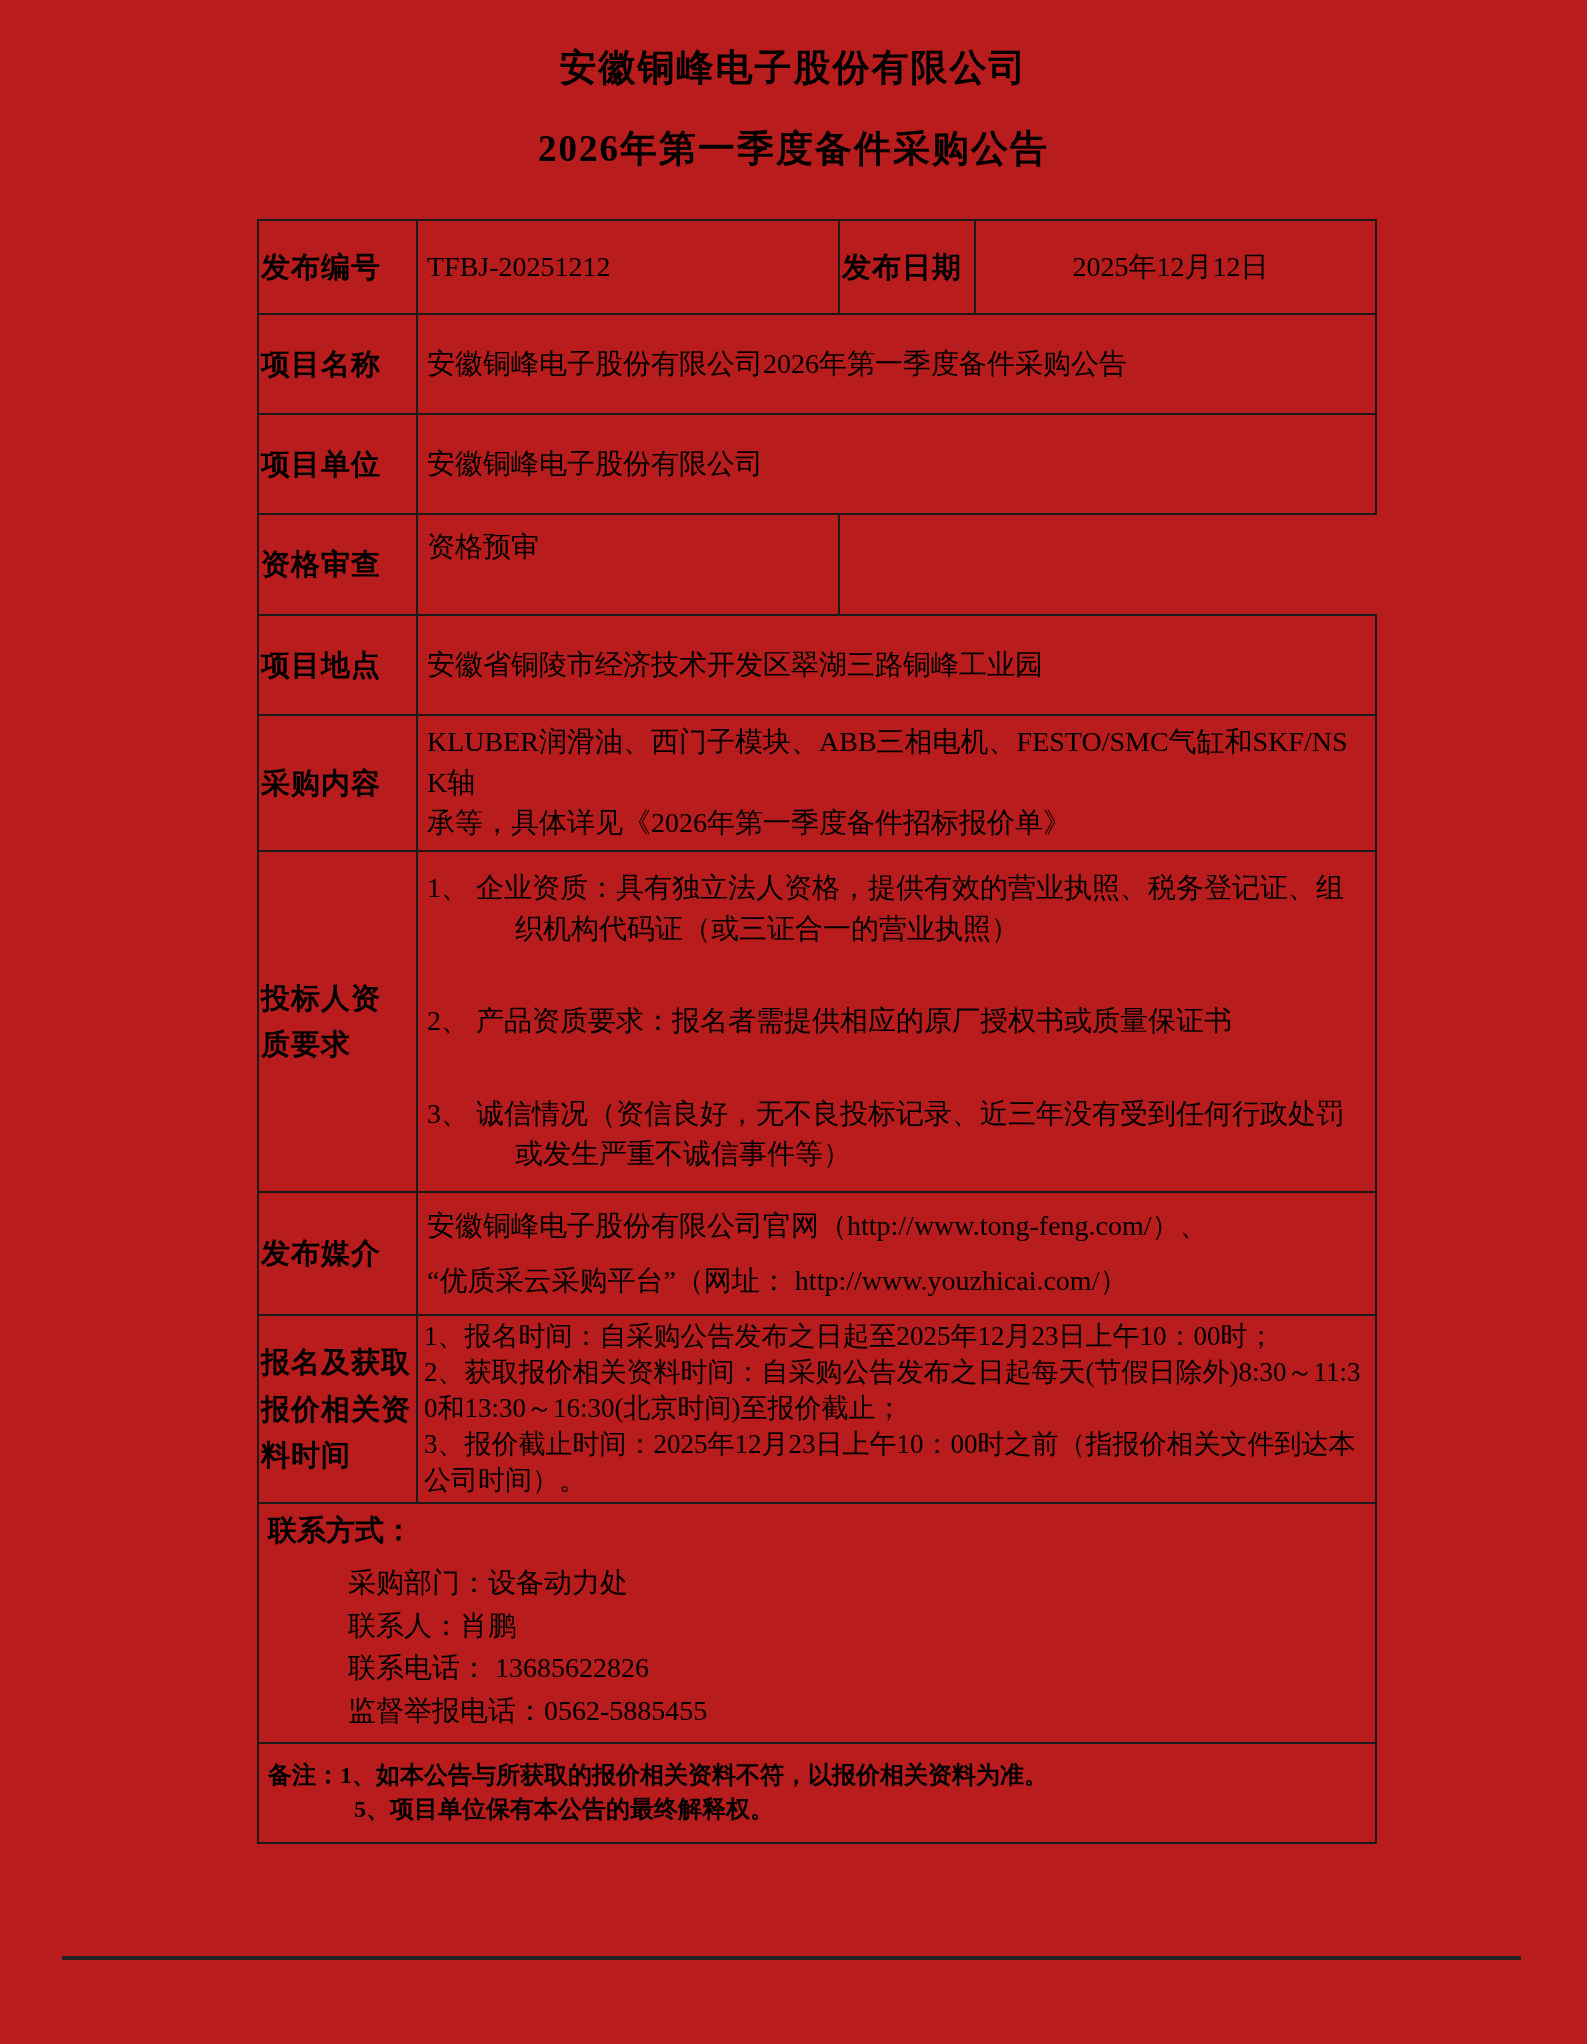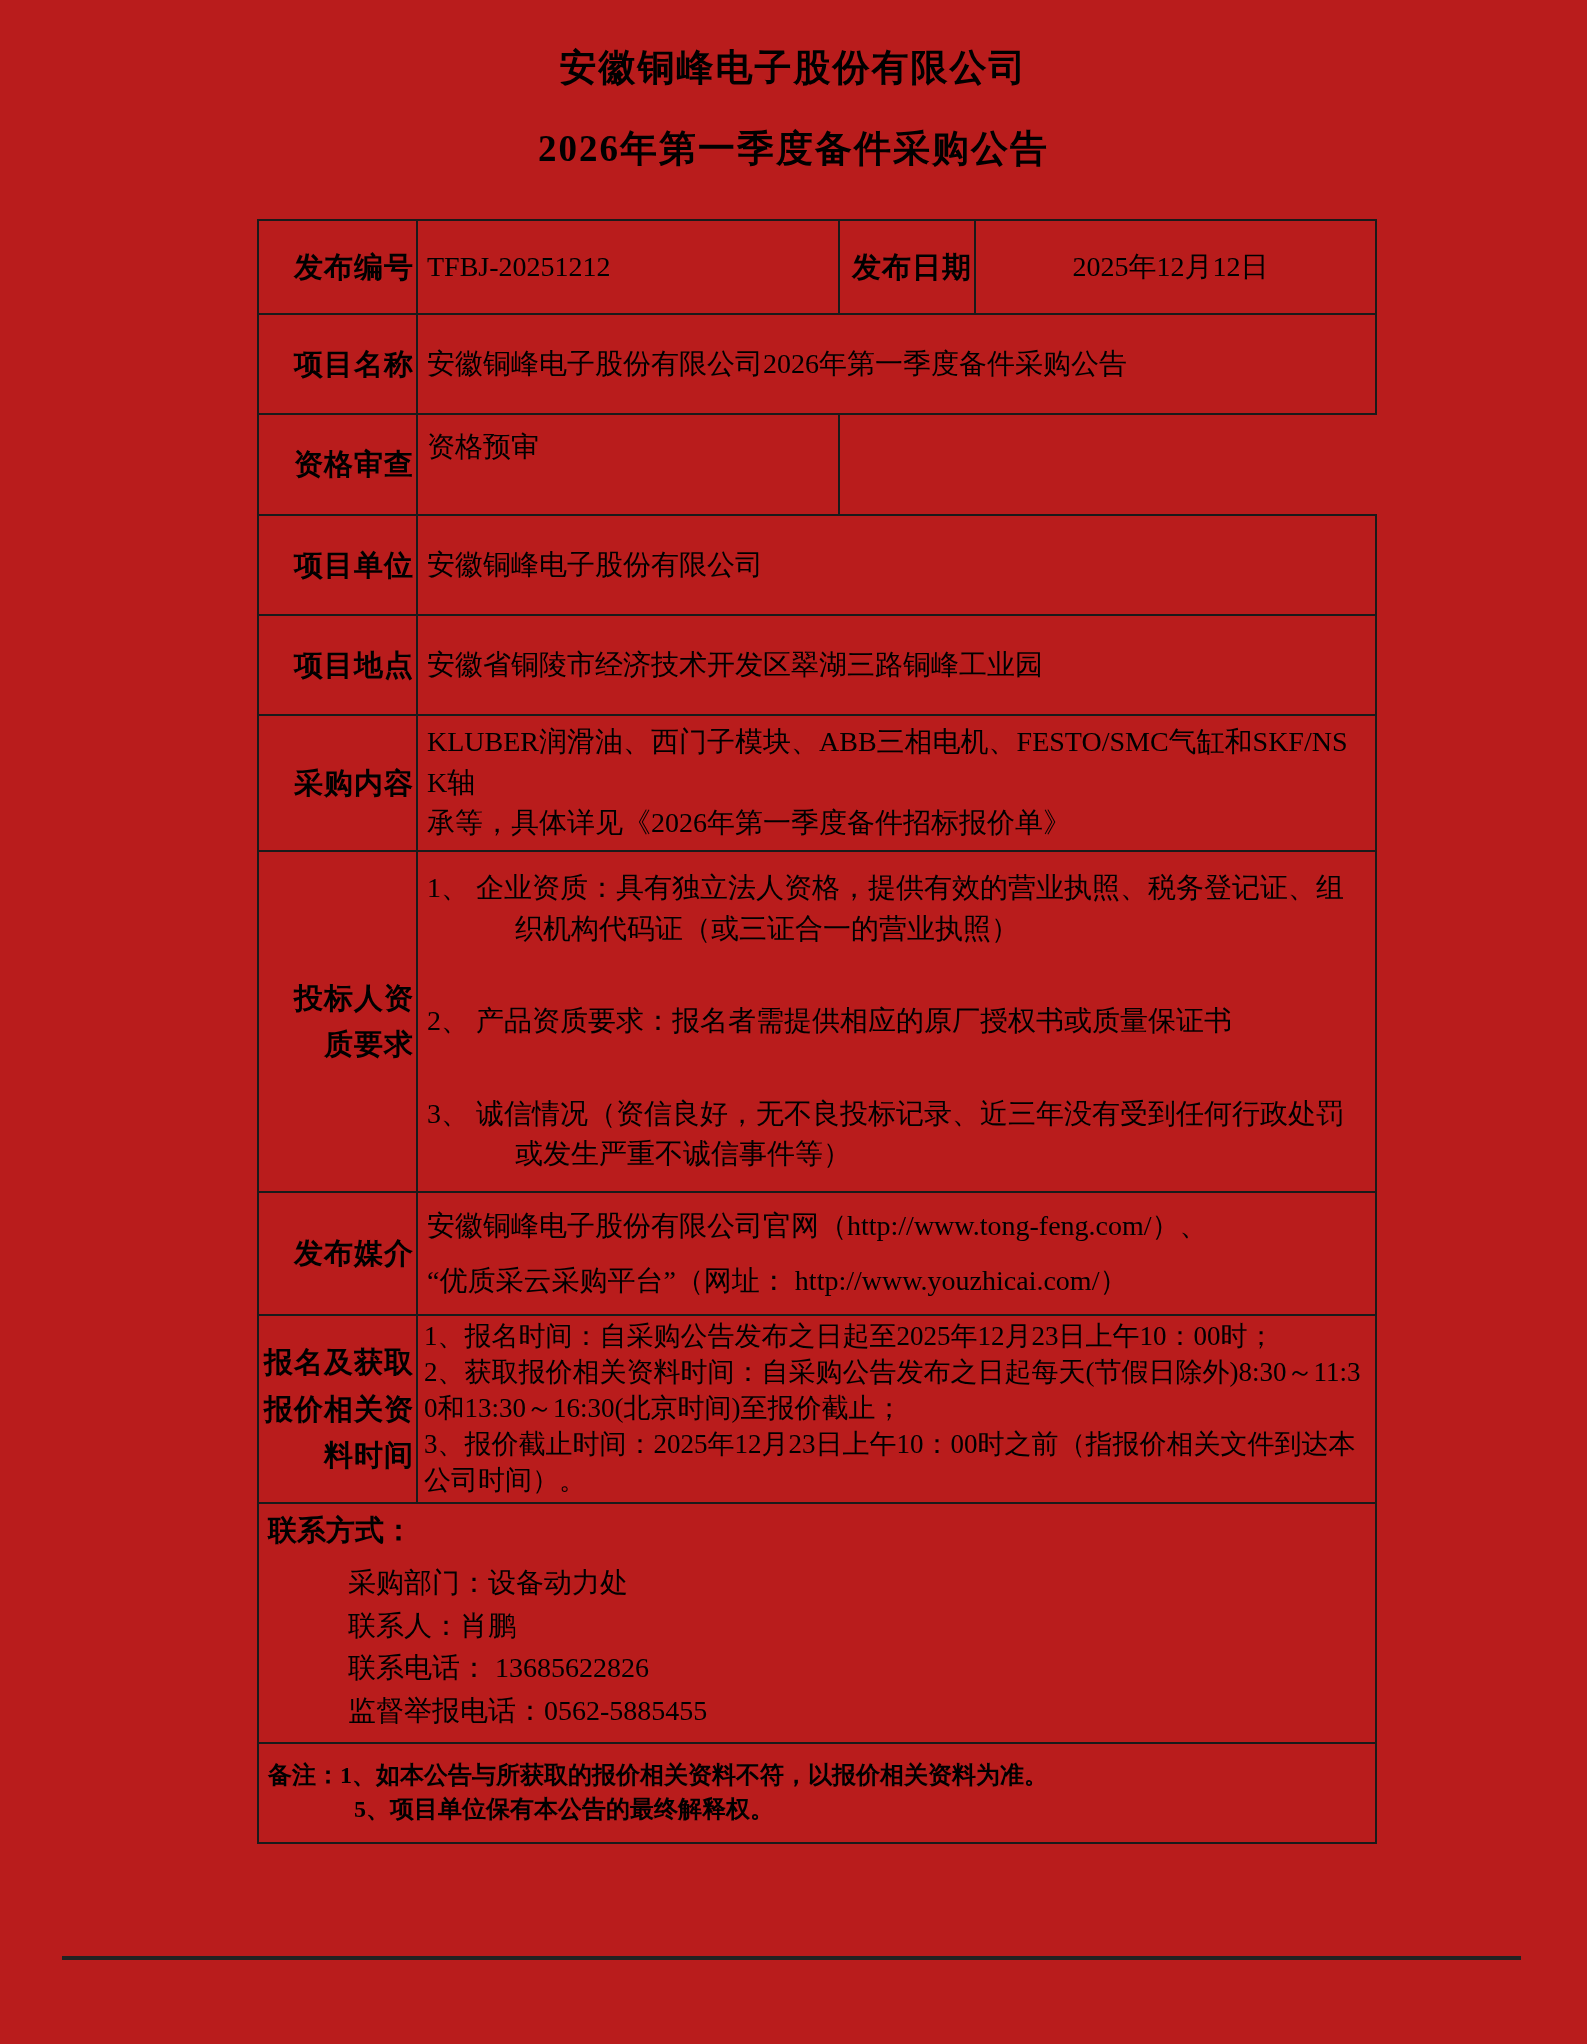--- a/index.html
+++ b/index.html
@@ -29,21 +29,21 @@
     margin-top: 46px;
     width: 1118px;
   }
   table.announcement td {
     border: 2px solid #1a1a1a;
     vertical-align: middle;
     word-break: break-all;
   }
   td.lbl {
     font-weight: bold;
-    text-align: right;
+    text-align: left;
     font-size: 29px;
     letter-spacing: 1px;
     padding: 20px 2px;
     white-space: pre-line;
     line-height: 1.6;
   }
   td.val {
     font-size: 28px;
     padding: 6px 10px 6px 9px;
     line-height: 1.45;
@@ -108,28 +108,28 @@
       <td class="val">TFBJ-20251212</td>
       <td class="lbl">发布日期</td>
       <td class="val center">2025年12月12日</td>
     </tr>
 
     <tr style="height:100px">
       <td class="lbl">项目名称</td>
       <td class="val" colspan="3">安徽铜峰电子股份有限公司2026年第一季度备件采购公告</td>
     </tr>
 
+    <tr style="height:100px">
+      <td class="lbl">项目单位</td>
+      <td class="val" colspan="3">安徽铜峰电子股份有限公司</td>
+    </tr>
+
     <tr style="height:101px">
       <td class="lbl">资格审查</td>
       <td class="val" style="vertical-align:top; padding-top:12px;">资格预审</td>
-    </tr>
-
-    <tr style="height:100px">
-      <td class="lbl">项目单位</td>
-      <td class="val" colspan="3">安徽铜峰电子股份有限公司</td>
     </tr>
 
     <tr style="height:100px">
       <td class="lbl">项目地点</td>
       <td class="val" colspan="3">安徽省铜陵市经济技术开发区翠湖三路铜峰工业园</td>
     </tr>
 
     <tr style="height:100px">
       <td class="lbl">采购内容</td>
       <td class="val preline" colspan="3">KLUBER润滑油、西门子模块、ABB三相电机、FESTO/SMC气缸和SKF/NSK轴

